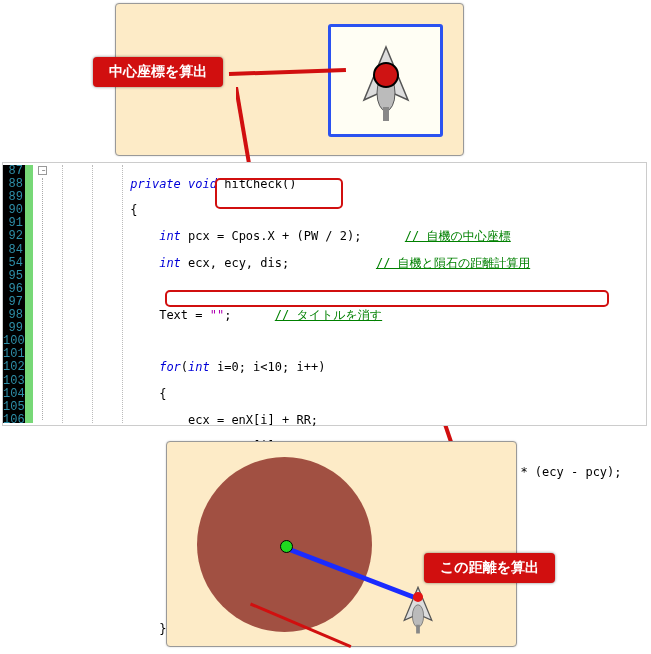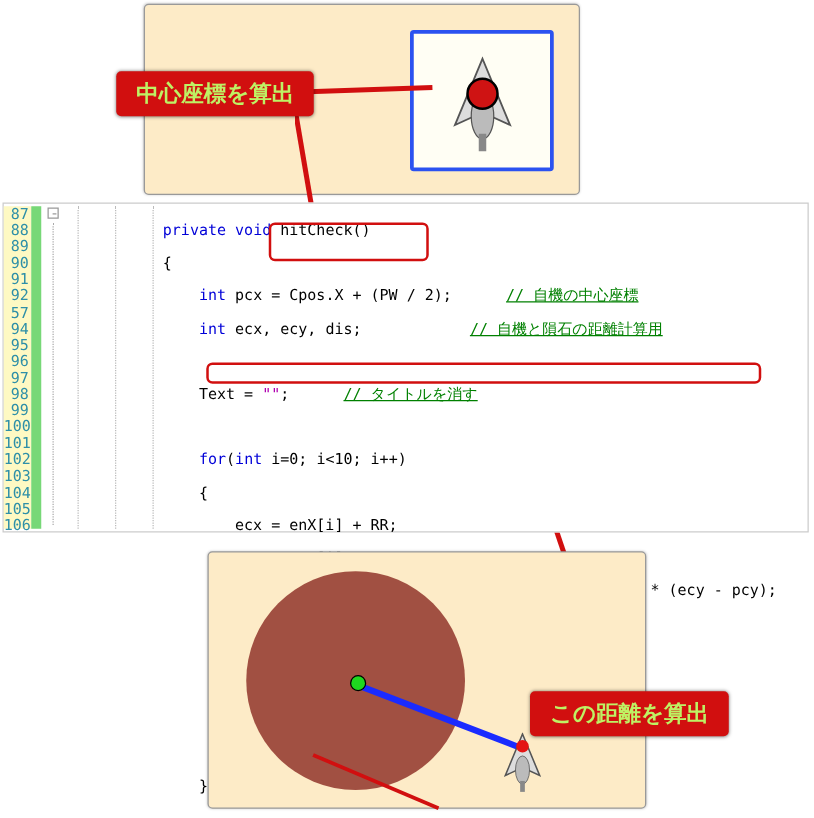--- a/index.html
+++ b/index.html
@@ -3,38 +3,38 @@
 <meta charset="utf-8">
 <style>
 * { margin: 0; padding: 0; box-sizing: border-box; }
 body { font-family: "MS Gothic", monospace; font-size: 12px; background: #fff; width: 651px; height: 654px; position: relative; }
 
 .fig-top { position: absolute; left: 115px; top: 3px; width: 349px; height: 153px; background: #FDEBC7; border: 1px solid #999; border-radius: 4px; box-shadow: 0 0 2px rgba(0,0,0,0.2); }
 .blue-box { position: absolute; right: 20px; top: 20px; width: 115px; height: 113px; border: 3px solid #2b52f0; border-radius: 3px; background: #fffef4; }
 .ship-s { position: absolute; left: 50%; top: 50%; transform: translate(-50%,-45%); }
 .center-dot { position: absolute; left: 50%; top: 45%; width: 26px; height: 26px; background: #cf1313; border: 2px solid #000; border-radius: 50%; transform: translate(-50%,-50%); }
 
-.callout { position: absolute; background: #d10f0f; color: #bef264; font-weight: bold; font-family: "Meiryo", sans-serif; padding: 6px 16px; border-radius: 4px; box-shadow: 0 0 3px rgba(0,0,0,0.5); font-size: 18px; }
+.callout { position: absolute; background: #d10f0f; color: #ffffff; font-weight: bold; font-family: "Meiryo", sans-serif; padding: 6px 16px; border-radius: 4px; box-shadow: 0 0 3px rgba(0,0,0,0.5); font-size: 14px; }
 .callout1 { left: 93px; top: 57px; }
 .callout2 { left: 424px; top: 553px; text-align: right; }
 
 .red-line1 { position: absolute; left: 229px; top: 72px; width: 117px; height: 4px; background: #d10f0f; transform-origin: left center; transform: rotate(-2deg); }
 .red-line2 { position: absolute; left: 236px; top: 87px; width: 172px; height: 116px; }
 .red-line3 { position: absolute; left: 407px; top: 312px; width: 100px; height: 244px; }
 
 .code { position: absolute; left: 2px; top: 162px; width: 645px; height: 264px; border: 1px solid #ccc; background: #fff; line-height: 13.1px; font-size: 12px; }
-.gutter { position: absolute; left: 0; top: 2px; bottom: 2px; width: 22px; background: #fef9c3; text-align: right; color: #2e8fa8; padding-right: 2px; }
+.gutter { position: absolute; left: 0; top: 2px; bottom: 2px; width: 22px; background: #000000; text-align: right; color: #2e8fa8; padding-right: 2px; font-family: Liberation Mono, monospace; }
 .green { position: absolute; left: 22px; top: 2px; bottom: 2px; width: 8px; background: #77d877; }
 .line { height: 13.1px; }
 .fold { position: absolute; left: 35px; top: 2px; width: 15px; color: #999; }
 .fold .box { border: 1px solid #999; width: 9px; height: 9px; display: inline-block; position: relative; }
 .fold .box::before { content:"-"; position:absolute; left:1px; top:-3px; color:#999; }
 .fold .vline { border-left: 1px dotted #aaa; margin-left:4px; height: 100%; }
 .code-body { position: absolute; left: 55px; top: 2px; right: 5px; white-space: pre; font-family: "MS Gothic", monospace; }
-.k { color: #0000d8; }
+.k { color: #0000d8; font-style: italic; }
 .s { color: #b000b0; }
 .cm { color: #008000; text-decoration: underline; }
 .redbox { position: absolute; border: 2px solid #d10f0f; border-radius: 5px; }
 .rb1 { left: 215px; top: 178px; width: 128px; height: 31px; }
 .rb2 { left: 165px; top: 290px; width: 444px; height: 17px; }
 .guide { position:absolute; left:59px; top:2px; bottom:2px; border-left:1px dotted #bbb; }
 .guide2 { left:89px; }
 .guide3 { left:119px; }
 
 .fig-bot { position: absolute; left: 166px; top: 441px; width: 351px; height: 206px; background: #FDEBC7; border: 1px solid #999; border-radius: 4px; box-shadow: 0 0 2px rgba(0,0,0,0.2); overflow: visible; }
@@ -69,22 +69,22 @@
 <div class="callout callout1">中心座標を算出</div>
 
 <div class="code">
   <div class="gutter">
     <div class="line">87</div>
     <div class="line">88</div>
     <div class="line">89</div>
     <div class="line">90</div>
     <div class="line">91</div>
     <div class="line">92</div>
-    <div class="line">57</div>
-    <div class="line">94</div>
+    <div class="line">84</div>
+    <div class="line">54</div>
     <div class="line">95</div>
     <div class="line">96</div>
     <div class="line">97</div>
     <div class="line">98</div>
     <div class="line">99</div>
     <div class="line">100</div>
     <div class="line">101</div>
     <div class="line">102</div>
     <div class="line">103</div>
     <div class="line">104</div>

